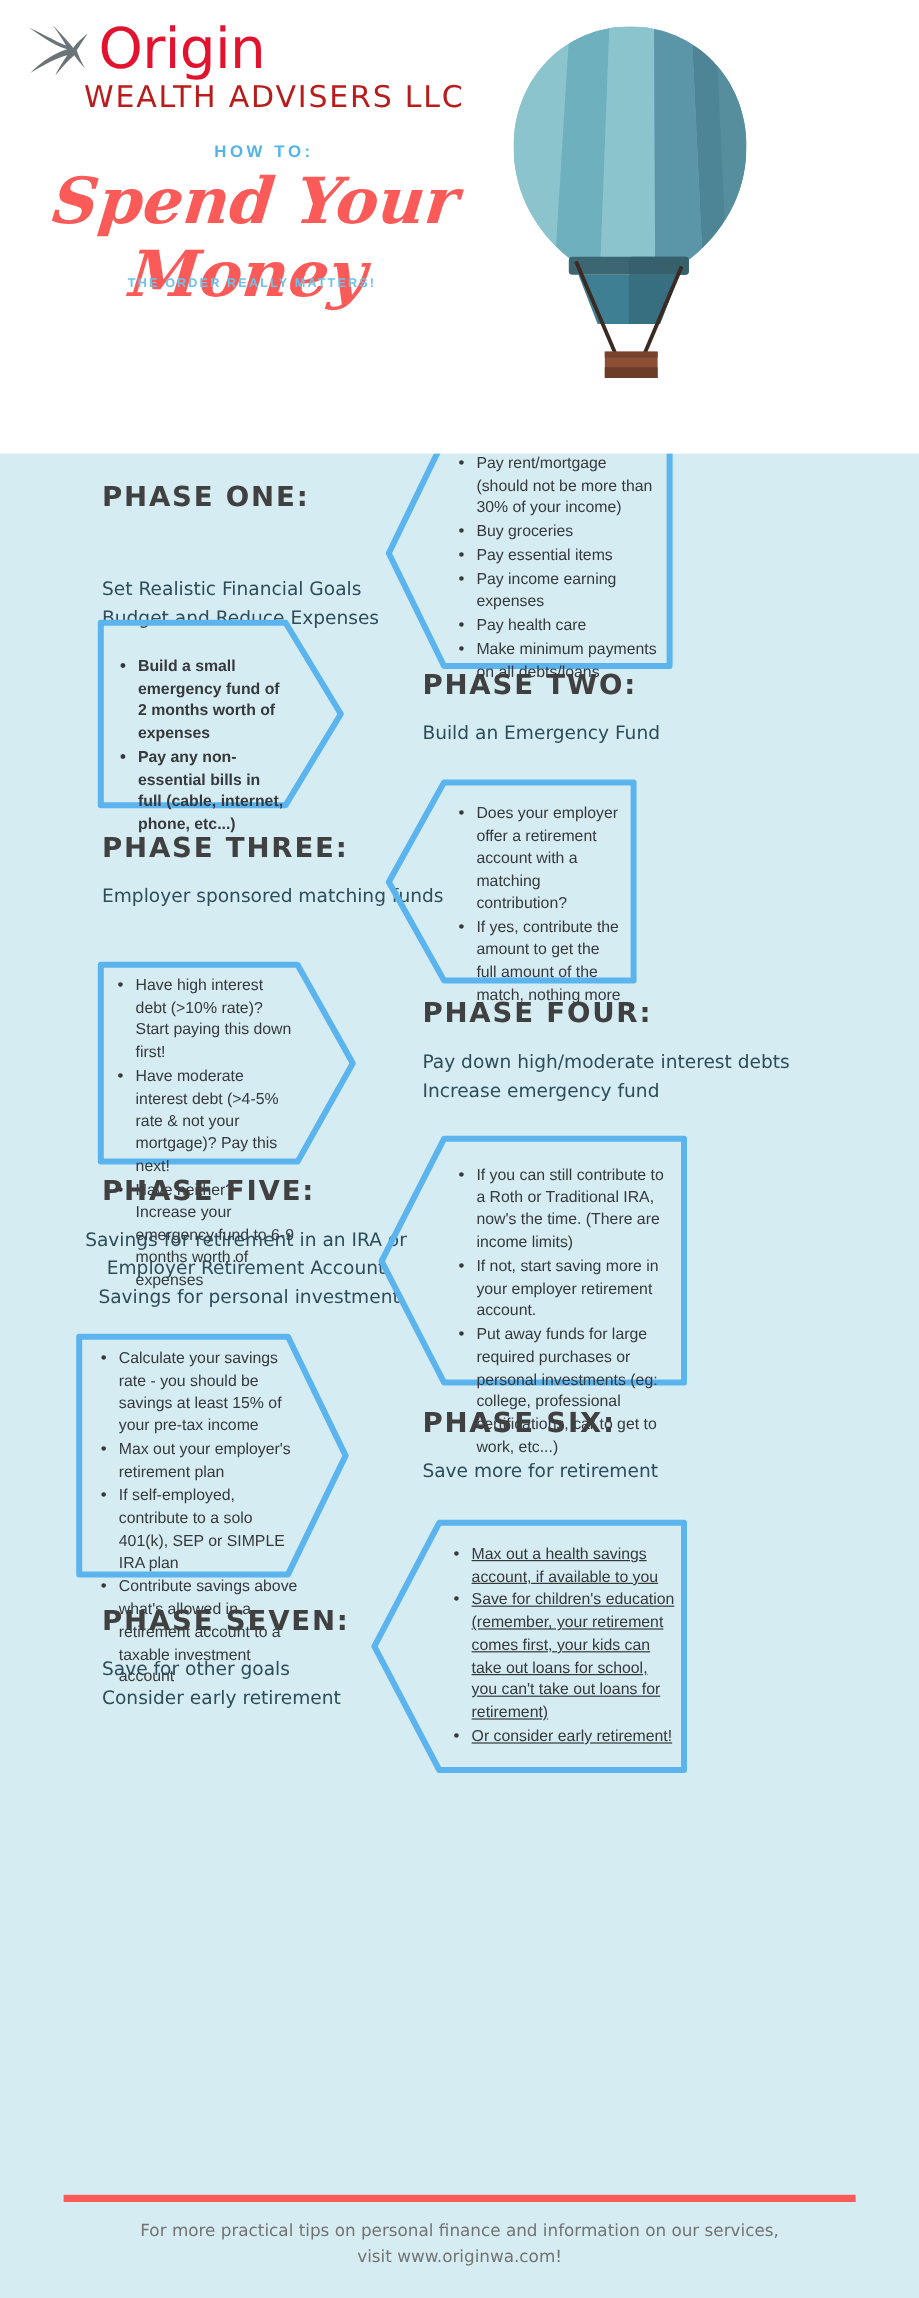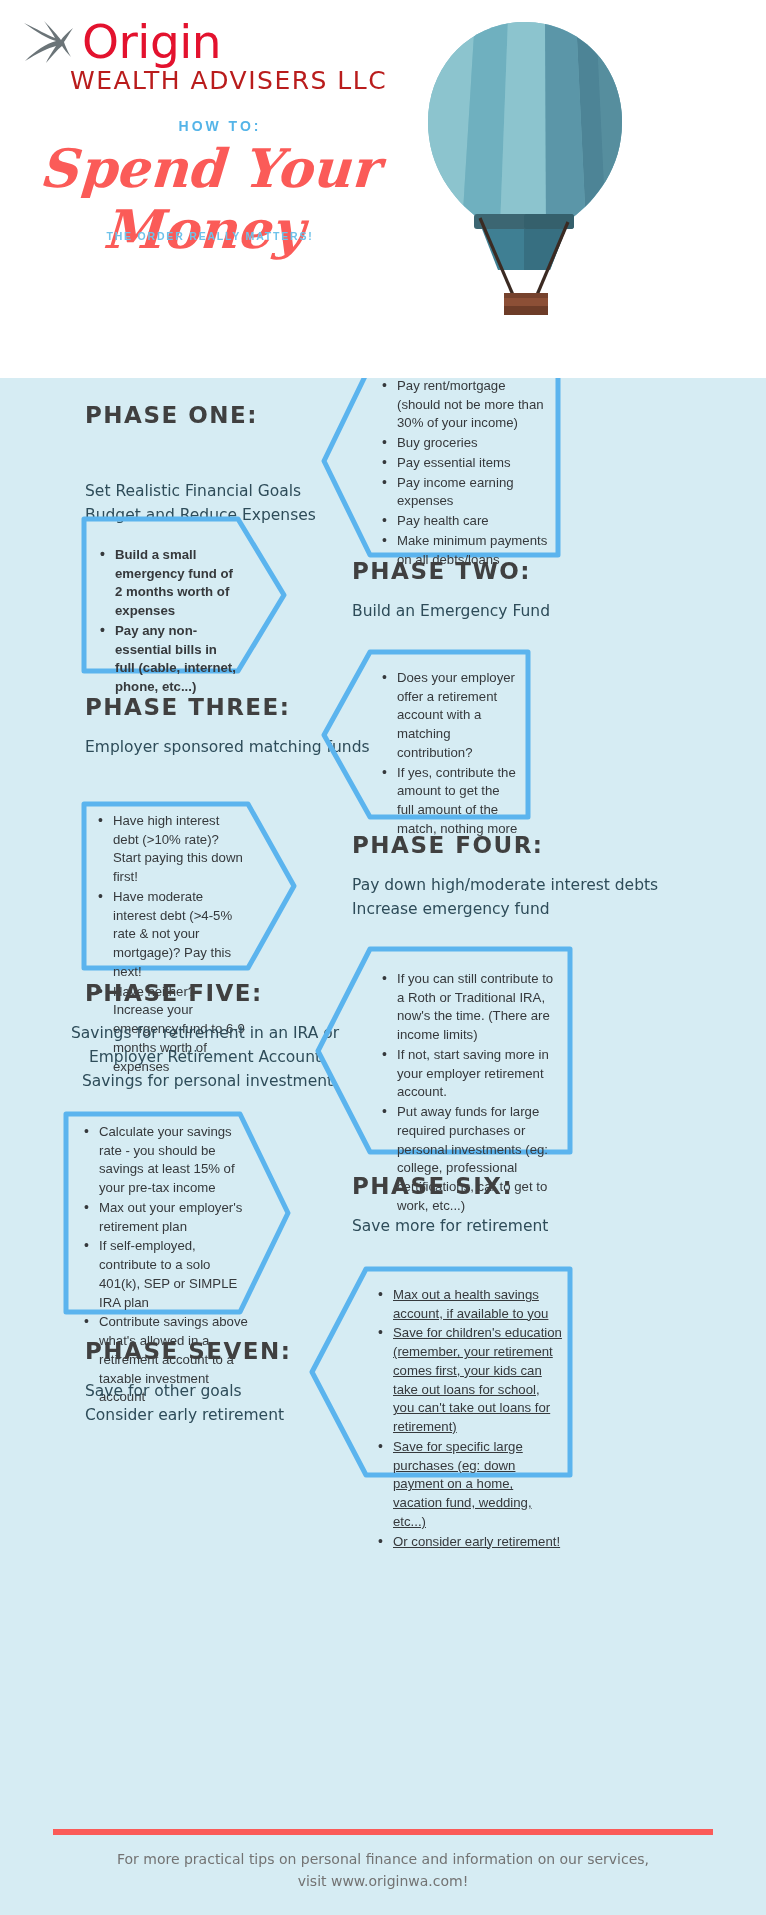--- a/index.html
+++ b/index.html
@@ -358,21 +358,20 @@
       <div>Save more for retirement</div>
     </div>
 
     <div class="callout" style="top:965px; left:306px; width:268px; height:214px;">
       <svg class="frame" viewBox="0 0 268 214" preserveAspectRatio="none">
         <path d="M60,4 L264,4 L264,210 L60,210 L6,107 Z" fill="none" stroke="#5bb4ee" stroke-width="5" stroke-linejoin="round"></path>
       </svg>
       <ul style="margin:21px 12px 0 72px; width:184px;text-decoration:underline;">
         <li>Max out a health savings account, if available to you</li>
         <li>Save for children's education (remember, your retirement comes first, your kids can take out loans for school, you can't take out loans for retirement)</li>
-        <li>Save for specific large purchases (eg: down payment on a home, vacation fund, wedding, etc...)</li>
         <li>Or consider early retirement!</li>
       </ul>
     </div>
 
     <div class="phase-head" style="top:1038px; left:85px;">PHASE SEVEN:</div>
     <div class="phase-desc" style="top:1079px; left:85px; width:300px;">
       <div>Save for other goals</div>
       <div>Consider early retirement</div>
     </div>
 

